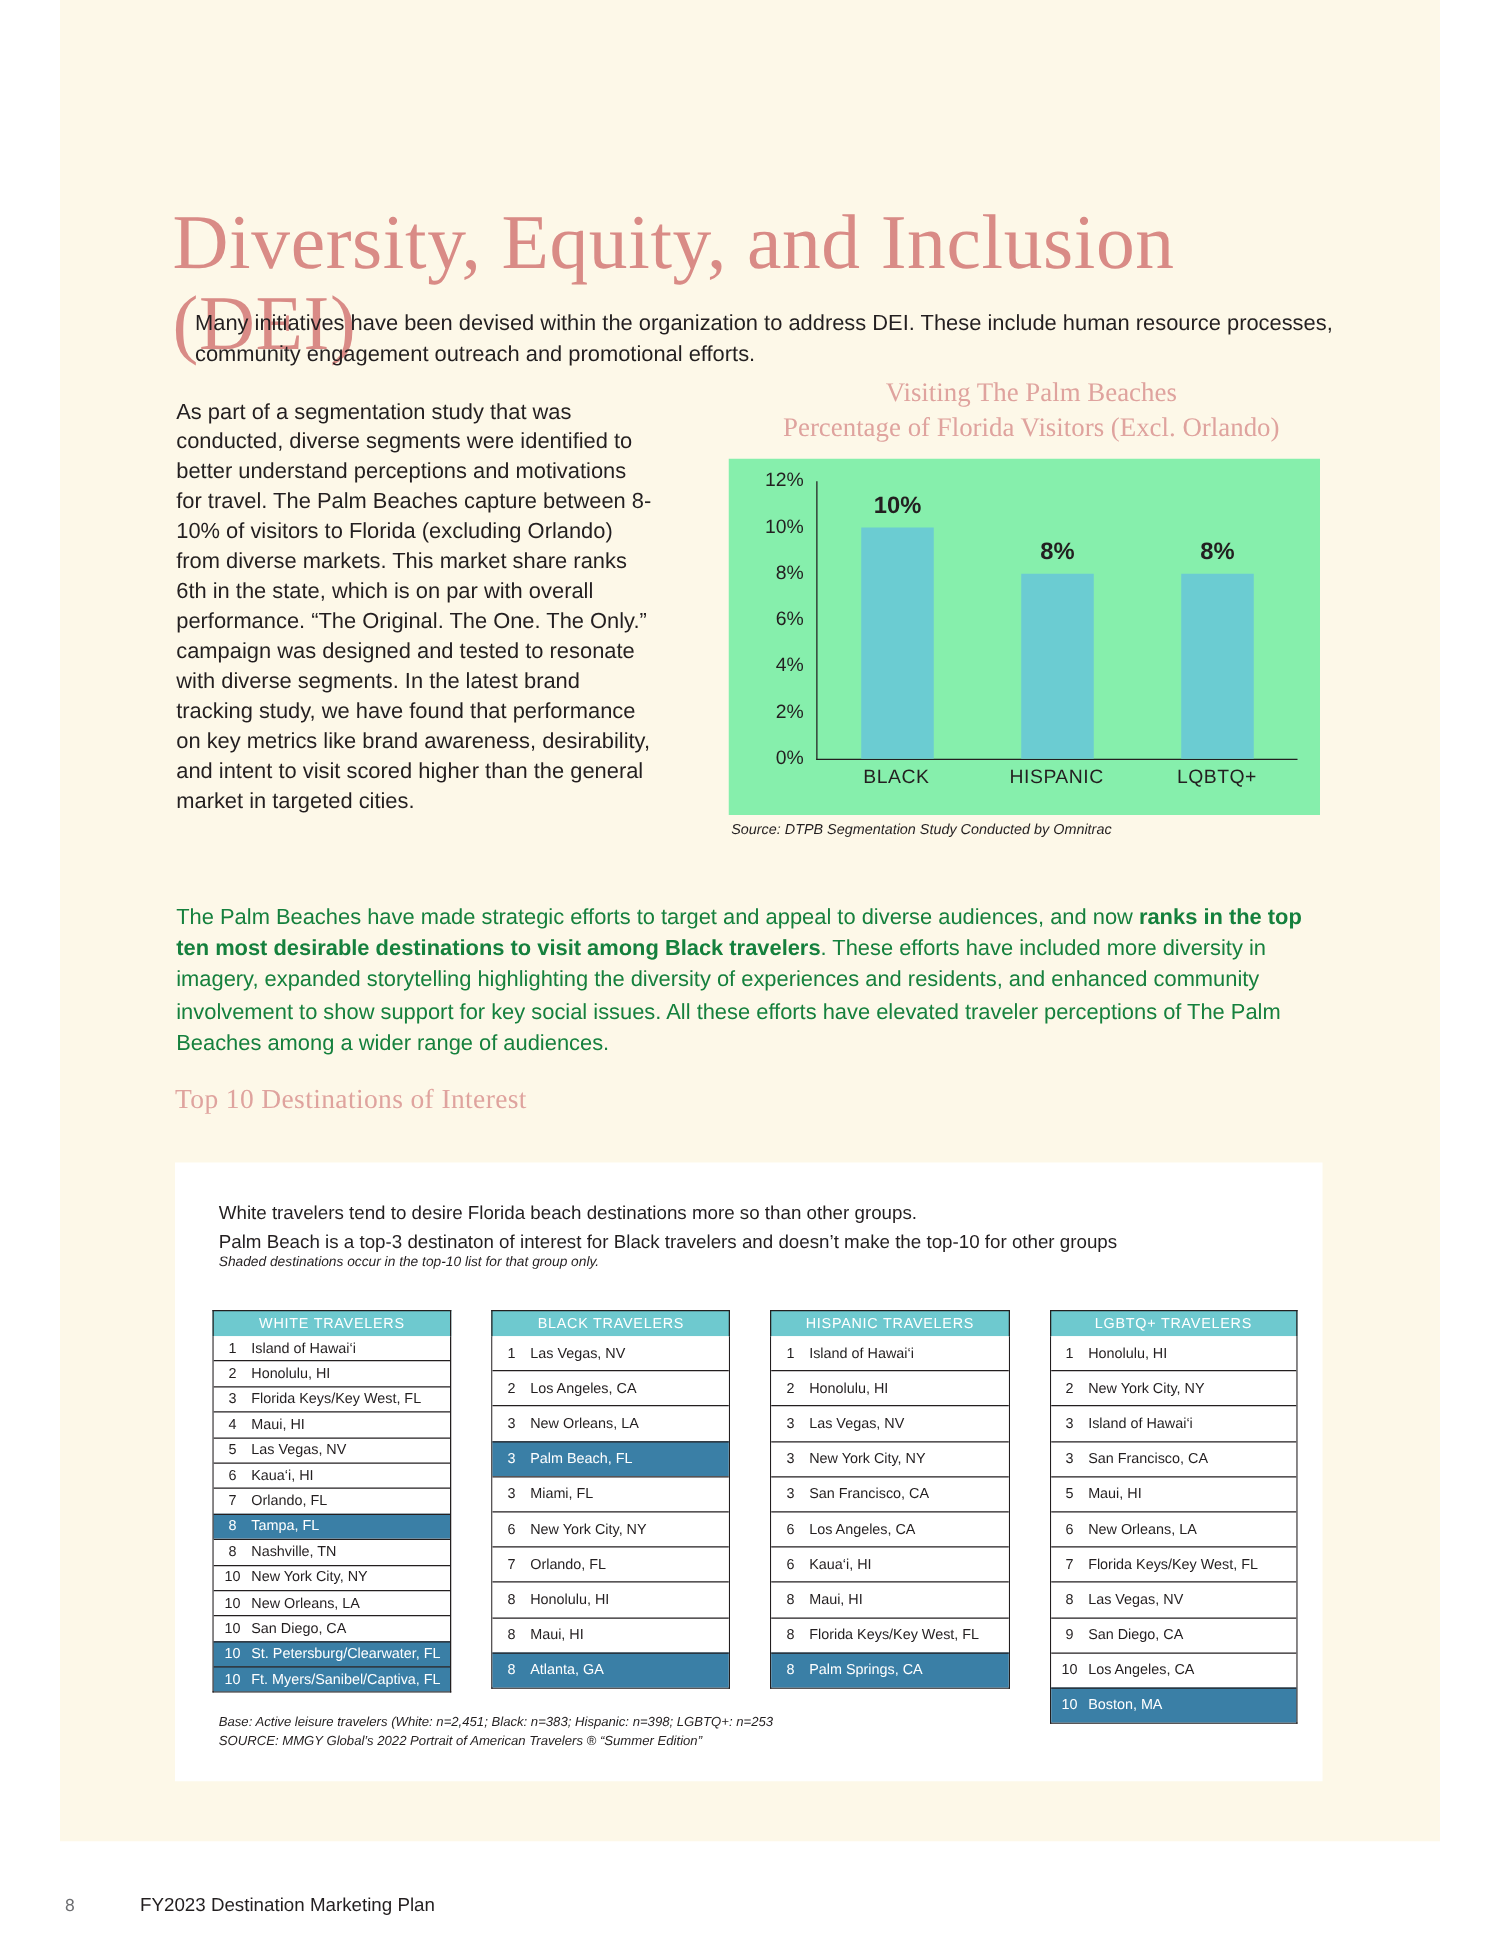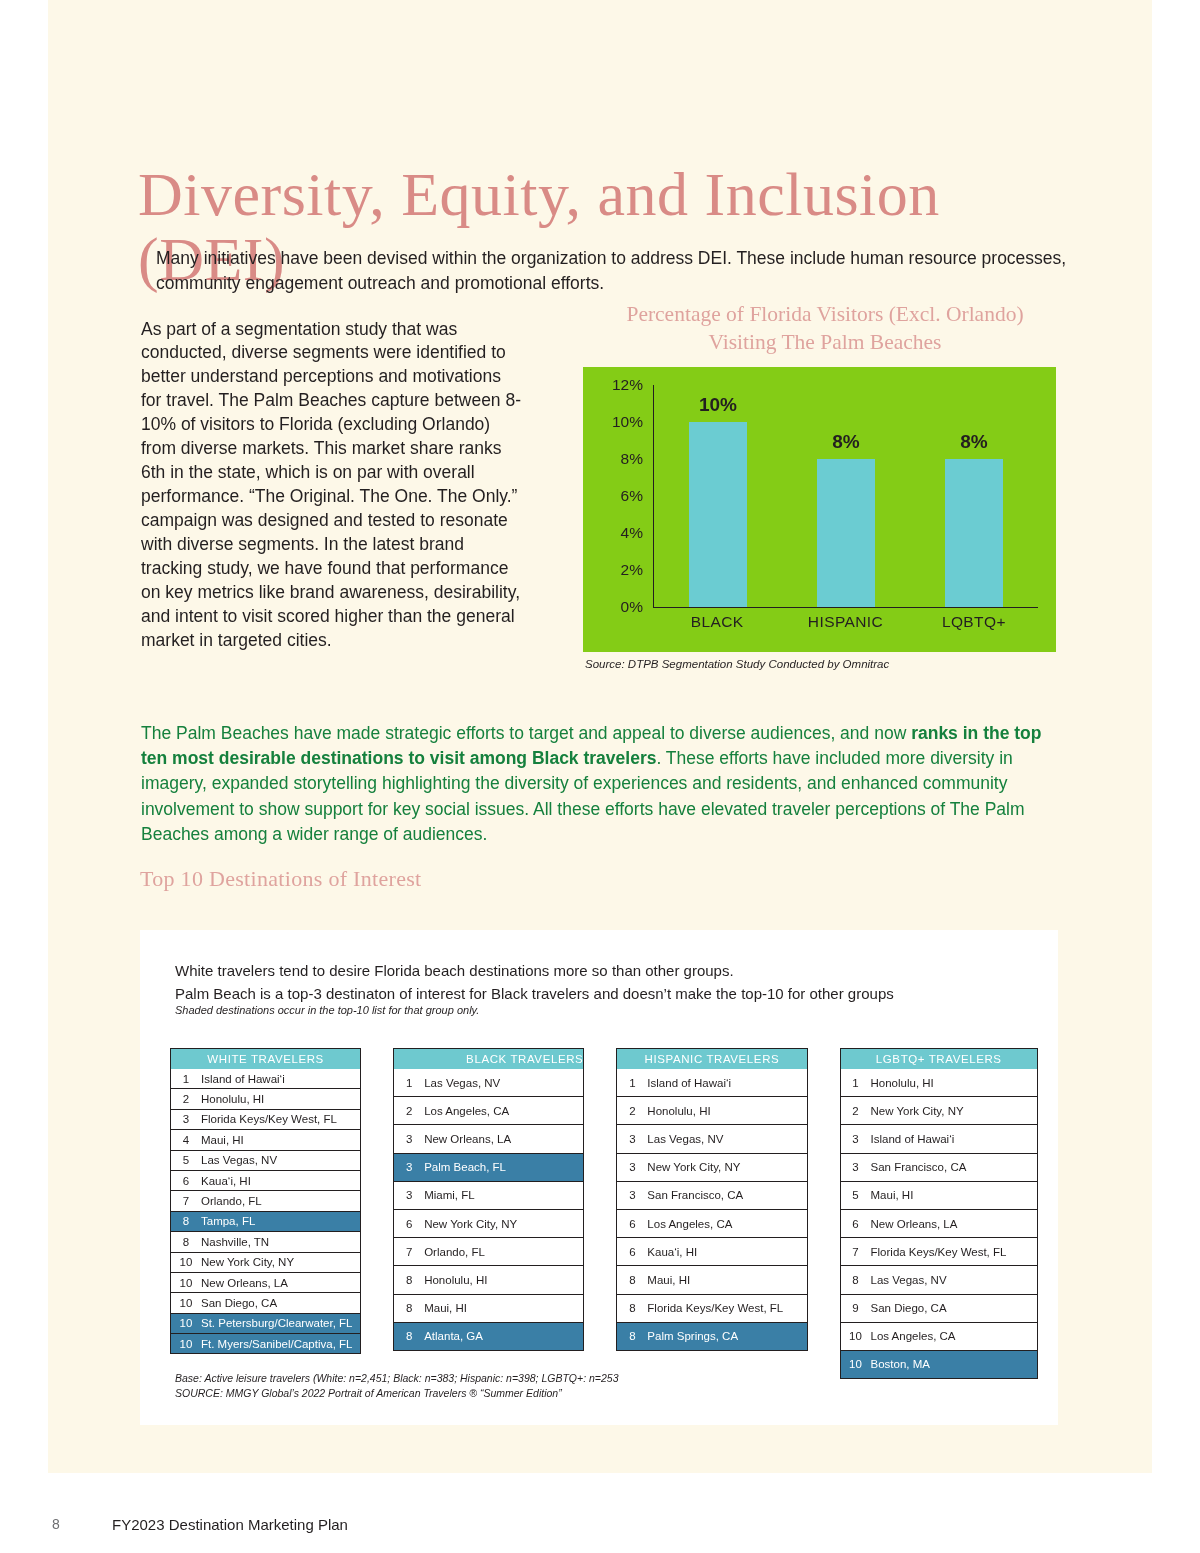--- a/index.html
+++ b/index.html
@@ -31,21 +31,21 @@
 
   
   .chart-title{
     position:absolute; left:565px; top:300px; width:520px;
     text-align:center;
     font-family:"Liberation Serif", serif;
     font-size:21.5px; color:#dfa39e; line-height:1.32;
   }
   .chart-panel{
     position:absolute; left:583px; top:367px; width:473px; height:285px;
-    background:#84cc16;
+    background:#86efac;
   }
   .chart-inner{ position:absolute; inset:0; }
   .y-label{
     position:absolute; right:0; width:46px; text-align:right;
     font-size:15.5px; color:#231f20;
     transform:translateY(-50%);
   }
   .y-axis-wrap{ position:absolute; left:14px; top:18px; width:46px; height:222px; }
   .plot{
     position:absolute; left:70px; top:18px; right:18px; height:222px;
@@ -56,21 +56,21 @@
     display:flex; align-items:flex-end; justify-content:space-around;
   }
   .bar-slot{ width:33.3%; display:flex; flex-direction:column; align-items:center; height:100%; justify-content:flex-end; position:relative;}
   .bar{ width:58px; background:#6bccd2; }
   .bar-value{
     position:absolute; left:50%; transform:translateX(-50%);
     font-size:19px; font-weight:bold; color:#231f20;
   }
   .x-labels{
     position:absolute; left:70px; right:18px; top:246px;
-    display:flex; justify-content:space-between;
+    display:flex; justify-content:flex-start;
   }
   .x-label{ width:33.3%; text-align:center; font-size:15.5px; color:#231f20; letter-spacing:0.4px;}
   .chart-source{
     position:absolute; left:585px; top:658px; width:500px;
     font-size:11.5px; font-style:italic; color:#231f20;
   }
 
   
   .mid-para{
     position:absolute; left:141px; top:703px; width:920px;
@@ -143,22 +143,22 @@
 
 <div class="page-band"></div>
 
 <h1 class="title">Diversity, Equity, and Inclusion (DEI)</h1>
 
 <p class="intro">Many initiatives have been devised within the organization to address DEI. These include human resource processes, community engagement outreach and promotional efforts.</p>
 
 <p class="left-col">As part of a segmentation study that was conducted, diverse segments were identified to better understand perceptions and motivations for travel. The Palm Beaches capture between 8-10% of visitors to Florida (excluding Orlando) from diverse markets. This market share ranks 6th in the state, which is on par with overall performance. “The Original. The One. The Only.” campaign was designed and tested to resonate with diverse segments. In the latest brand tracking study, we have found that performance on key metrics like brand awareness, desirability, and intent to visit scored higher than the general market in targeted cities.</p>
 
 <div class="chart-title">
+  <div>Visiting The Palm Beaches</div>
   <div>Percentage of Florida Visitors (Excl. Orlando)</div>
-  <div>Visiting The Palm Beaches</div>
 </div>
 
 <div class="chart-panel">
   <div class="chart-inner">
     <div class="y-axis-wrap" id="yaxis">
         <div class="y-label" style="top: 0%;">12%</div>
         <div class="y-label" style="top: 16.6667%;">10%</div>
         <div class="y-label" style="top: 33.3333%;">8%</div>
         <div class="y-label" style="top: 50%;">6%</div>
         <div class="y-label" style="top: 66.6667%;">4%</div>
@@ -259,21 +259,21 @@
           <span class="rank">10</span>
           <span class="place">St. Petersburg/Clearwater, FL</span>
         </div>
         <div class="trow h14 hilite" style="background: rgb(58, 127, 166);">
           <span class="rank">10</span>
           <span class="place">Ft. Myers/Sanibel/Captiva, FL</span>
         </div>
       </div>
     </div>
     <div class="tcol">
-      <div class="thead" style="background: rgb(110, 201, 207); text-align: right;">BLACK TRAVELERS</div>
+      <div class="thead" style="background: rgb(110, 201, 207);">BLACK TRAVELERS</div>
       <div class="tbody">
         <div class="trow h10">
           <span class="rank">1</span>
           <span class="place">Las Vegas, NV</span>
         </div>
         <div class="trow h10">
           <span class="rank">2</span>
           <span class="place">Los Angeles, CA</span>
         </div>
         <div class="trow h10">

